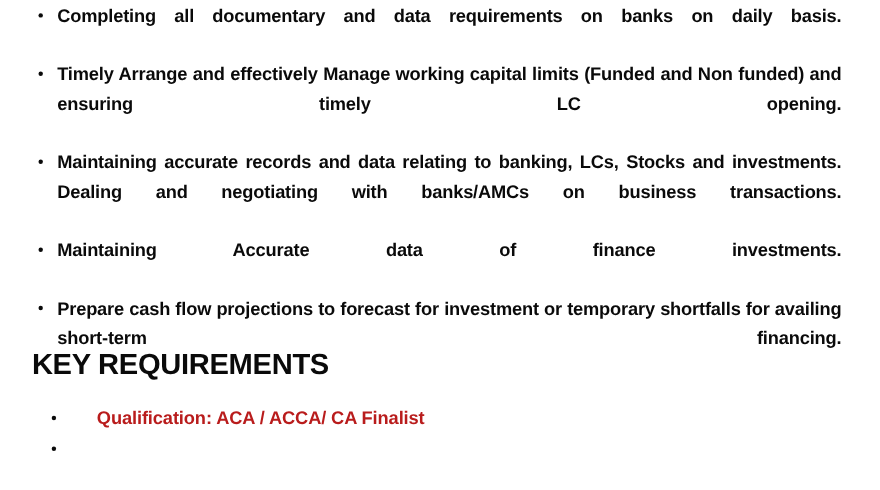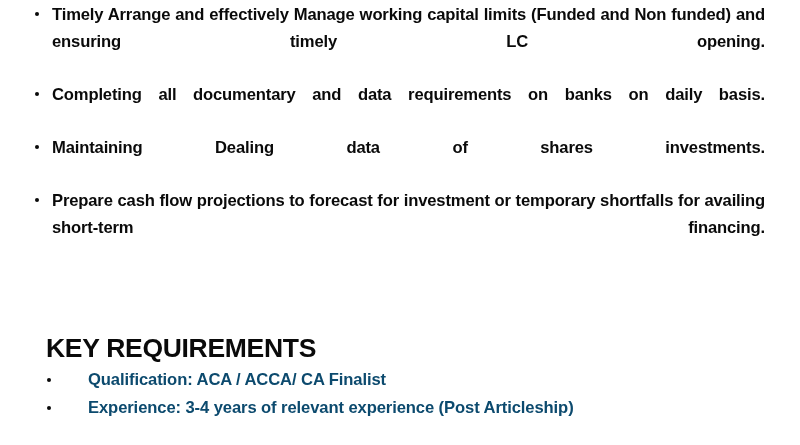--- a/index.html
+++ b/index.html
@@ -62,21 +62,21 @@
     content: "";
     display: inline-block;
     width: 100%;
   }
 
   
   .section-heading {
     position: absolute;
     left: 29px;
     top: 316px;
-    margin: 17px;
+    margin: 0;
     font-size: 26.5px;
     font-weight: 700;
     line-height: 30px;
     letter-spacing: -0.3px;
     color: #0a0a0a;
     white-space: nowrap;
   }
 
   
   .req-list {
@@ -89,63 +89,66 @@
     list-style: none;
   }
   .req-item {
     position: relative;
     padding-left: 44px;
     margin: 0;
     font-size: 16.6px;
     font-weight: 700;
     line-height: 28px;
     letter-spacing: -0.1px;
-    color: #0c4a6e;
+    color: #b91c1c;
     white-space: nowrap;
   }
   .req-item .bullet-dot {
     position: absolute;
     left: 3px;
     top: 12px;
     width: 4px;
     height: 4px;
     border-radius: 50%;
     background: #0a0a0a;
   }
 </style>
 </head>
 <body>
 
 <div class="page">
 
   <ul class="resp-list">
     <li class="resp-item">
       <span class="bullet-dot"></span>
+      <span class="resp-text">Completing all documentary and data requirements on banks on daily basis.</span>
+    </li>
+    <li class="resp-item">
+      <span class="bullet-dot"></span>
       <span class="resp-text">Timely Arrange and effectively Manage working capital limits (Funded and Non funded) and ensuring timely LC opening.</span>
     </li>
     <li class="resp-item">
       <span class="bullet-dot"></span>
-      <span class="resp-text">Completing all documentary and data requirements on banks on daily basis.</span>
+      <span class="resp-text">Maintaining accurate records and data relating to banking, LCs, Stocks and investments. Dealing and negotiating with banks/AMCs on business transactions.</span>
     </li>
     <li class="resp-item">
       <span class="bullet-dot"></span>
-      <span class="resp-text">Maintaining Dealing data of shares investments.</span>
+      <span class="resp-text">Maintaining Accurate data of finance investments.</span>
     </li>
     <li class="resp-item">
       <span class="bullet-dot"></span>
       <span class="resp-text">Prepare cash flow projections to forecast for investment or temporary shortfalls for availing short-term financing.</span>
     </li>
   </ul>
 
   <h2 class="section-heading">KEY REQUIREMENTS</h2>
 
   <ul class="req-list">
     <li class="req-item">
       <span class="bullet-dot"></span>
       <span class="req-text">Qualification: ACA / ACCA/ CA Finalist</span>
     </li>
     <li class="req-item">
       <span class="bullet-dot"></span>
-      <span class="req-text">Experience: 3-4 years of relevant experience (Post Articleship)</span>
     </li>
   </ul>
 
 </div>
 
 </body></html>

